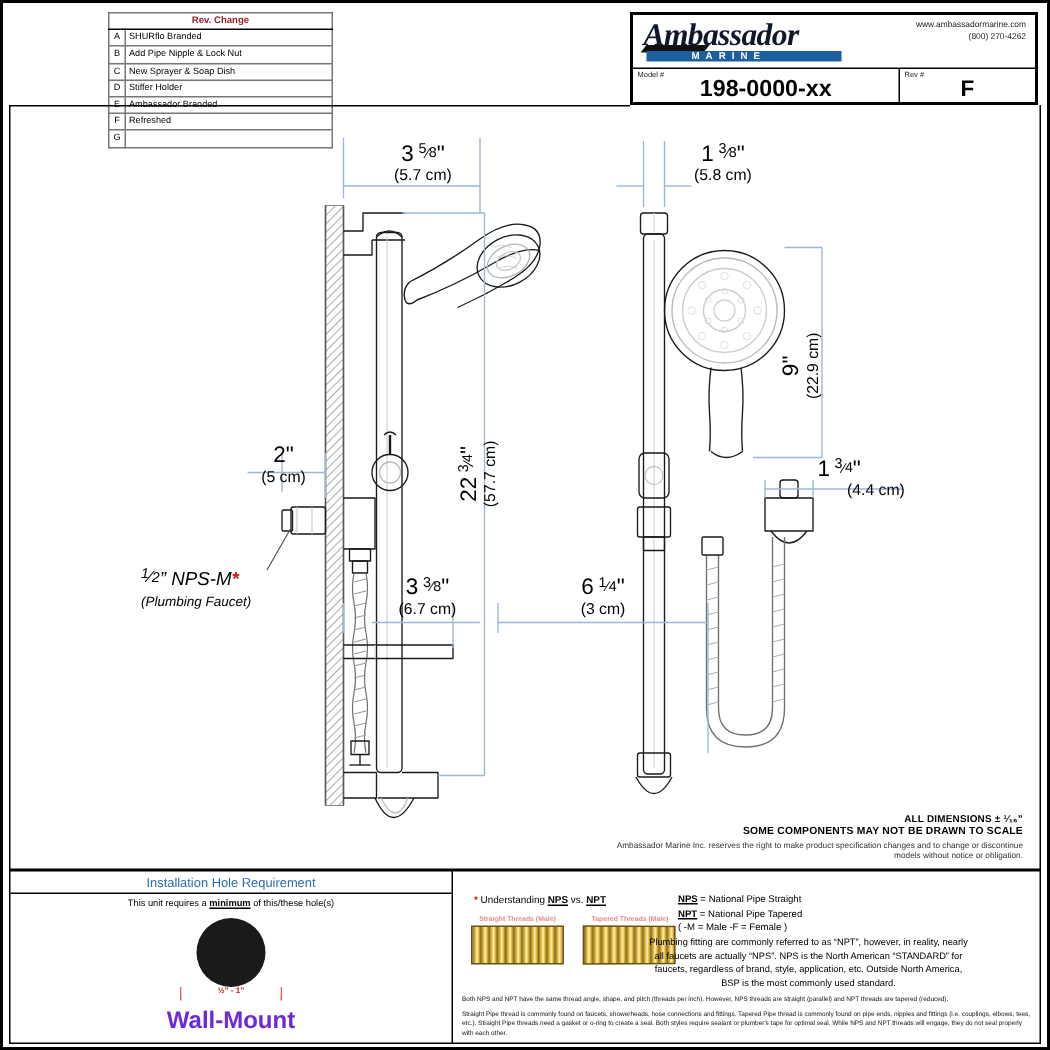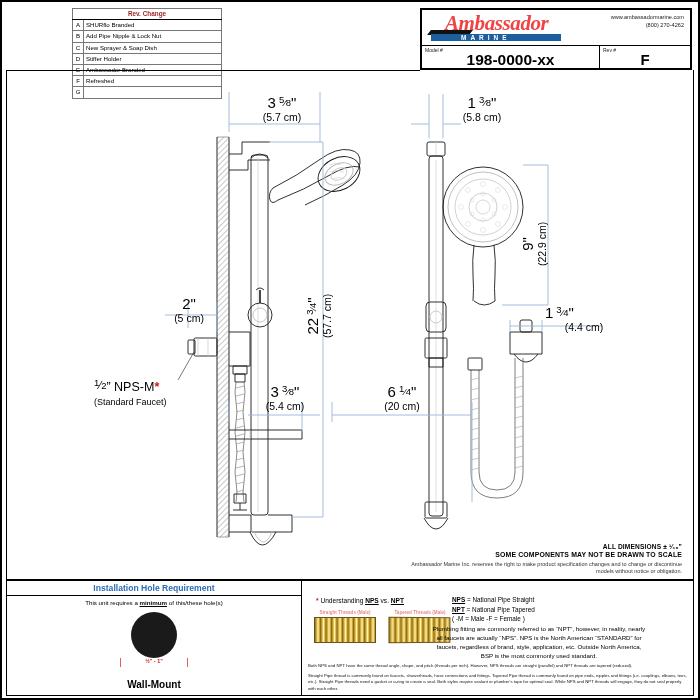--- a/index.html
+++ b/index.html
@@ -41,25 +41,25 @@
   #title-block {
     position: absolute;
     left: 418px; top: 6px;
     width: 272px; height: 62px;
     border: 2px solid #000;
     background: #fff;
   }
   #tb-top { position: relative; height: 36px; border-bottom: 1.5px solid #000; }
   #logo { position: absolute; left: 7px; top: 3px; width: 160px; height: 30px; }
   #logo .amb {
-    position: absolute; left: 16px; top: 0;
+    position: absolute; left: 0; top: 0;
     font-family: "Liberation Serif", serif;
     font-weight: bold; font-style: italic;
     font-size: 21px; letter-spacing: -0.4px;
-    color: #ef4444; line-height: 21px;
+    color: #0f172a; line-height: 21px;
   }
   #logo .bar {
     position: absolute; left: 2px; top: 21px; width: 130px; height: 7px;
     background: #1c5f9e;
   }
   #logo .marine {
     position: absolute; left: 32px; top: 21px;
     font-size: 6.5px; letter-spacing: 4px; color: #fff; font-weight: bold;
     line-height: 7px;
   }
@@ -110,39 +110,40 @@
   .frac sup { font-size: 9.5px; vertical-align: 0.35em; }
   .frac sub { font-size: 9.5px; vertical-align: 0.05em; }
   .rot { transform-origin: 50% 50%; }
 
   .note-callout {
     position: absolute;
     font-size: 12.5px;
     color: #000;
     white-space: nowrap;
     line-height: 1.15;
+    font-style: italic;
   }
   .note-callout .sub2 { font-size: 9px; }
   .star { color: #d21414; font-weight: bold; }
 
   
   #disclaimer {
     position: absolute; right: 16px; top: 541px;
     width: 290px; text-align: right; color: #000;
   }
   #disclaimer .l1 { font-size: 6.6px; font-weight: bold; letter-spacing: 0.15px; }
   #disclaimer .l2 { font-size: 6.9px; font-weight: bold; letter-spacing: 0.15px; margin-top: 1px; }
   #disclaimer .l3 { font-size: 5.5px; margin-top: 3px; line-height: 1.35; color: #333; }
 
   
   #bottom { position: absolute; left: 4px; right: 4px; bottom: 2px; height: 116px; display: flex; }
   #panel-left { flex: 0 0 296px; border: 1.5px solid #000; position: relative; background:#fff; }
   #panel-right { flex: 1; border: 1.5px solid #000; border-left: none; position: relative; background:#fff; }
   .panel-title {
-    text-align: center; font-size: 8.6px; font-weight: bold;
+    text-align: center; font-size: 8.6px; font-weight: normal;
     color: #2b6cb5; padding-top: 2px; border-bottom: 1px solid #000;
     padding-bottom: 2px;
   }
   #panel-left .sub-note {
     text-align: center; font-size: 6.2px; margin-top: 3px; color: #000;
   }
   #panel-left .sub-note u { text-decoration: underline; font-weight: bold; }
   #hole-wrap { position: relative; height: 62px; }
   #hole {
     position: absolute; left: 50%; top: 6px; margin-left: -23px;
@@ -156,21 +157,21 @@
   #hole-dim:before {
     content: ""; position: absolute; left: 0; right: 0; top: 4px;
     border-top: 1px solid #e06060;
   }
   #hole-dim span {
     position: absolute; left: 0; right: 0; top: 0px; text-align: center;
     font-size: 5.4px; color: #d21414; font-weight: bold; background: #fff;
   }
   #wall-mount {
     position: absolute; left: 0; right: 0; bottom: 5px;
-    text-align: center; font-size: 10px; font-weight: bold; color: #000000;
+    text-align: center; font-size: 16px; font-weight: bold; color: #6d28d9;
   }
 
   #panel-right .star-note {
     position: absolute; left: 14px; top: 16px; font-size: 6.6px; color: #000;
   }
   #panel-right .star-note .star { color: #d21414; }
   #panel-right .star-note u { font-weight: bold; }
   .thread-label {
     position: absolute; font-size: 4.6px; color: #e98a8a; font-weight: bold;
     text-align: center; width: 70px;
@@ -481,38 +482,38 @@
     <div class="sub">(22.9 cm)</div>
   </div>
 
   <div class="dim" style="left:156px; top:294px; width:62px;">
     <span class="big"><span>2</span>"</span>
     <div class="sub">(5 cm)</div>
   </div>
 
   <div class="dim" style="left:244px; top:382px; width:78px;">
     <span class="big"><span>3</span> <span class="frac"><sup>3</sup>⁄<sub>8</sub></span>"</span>
-    <div class="sub">(5.4 cm)</div>
+    <div class="sub">(6.7 cm)</div>
   </div>
 
   <div class="dim" style="left:361px; top:382px; width:78px;">
     <span class="big"><span>6</span> <span class="frac"><sup>1</sup>⁄<sub>4</sub></span>"</span>
-    <div class="sub">(20 cm)</div>
+    <div class="sub">(3 cm)</div>
   </div>
 
   <div class="dim" style="left:543px; top:303px; width:78px; text-align:left;">
     <span class="big"><span>1</span> <span class="frac"><sup>3</sup>⁄<sub>4</sub></span>"</span>
     <div class="sub" style="text-align:center;">(4.4 cm)</div>
   </div>
 
   <div class="note-callout" style="left:92px; top:376px;">
     <div>
       <span class="frac" style="font-size:11px;"><sup>1</sup>⁄<sub>2</sub></span><span>”</span>&nbsp;<span>NPS-M</span><span class="star">*</span>
     </div>
-    <div class="sub2" style="margin-top:2px;">(Standard Faucet)</div>
+    <div class="sub2" style="margin-top:2px;">(Plumbing Faucet)</div>
   </div>
 
   <div id="disclaimer">
     <div class="l1">ALL DIMENSIONS ± ¹⁄₁₆”</div>
     <div class="l2">SOME COMPONENTS MAY NOT BE DRAWN TO SCALE</div>
     <div class="l3">Ambassador Marine Inc. reserves the right to make product specification changes and to change or discontinue models without notice or obligation.</div>
   </div>
 
   <div id="bottom">
 

